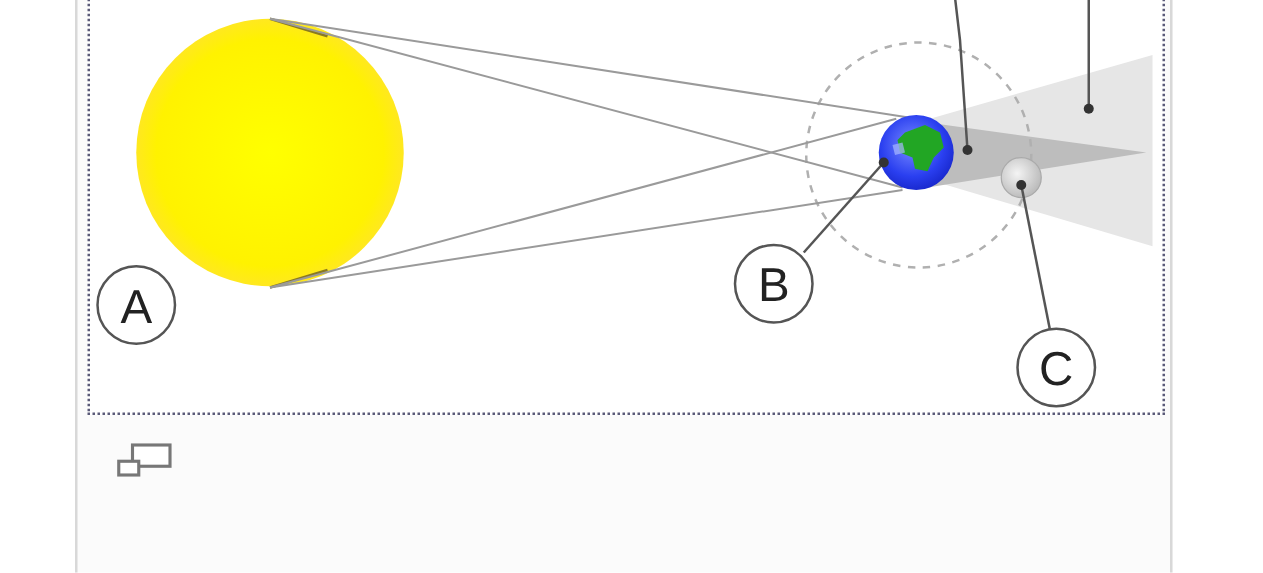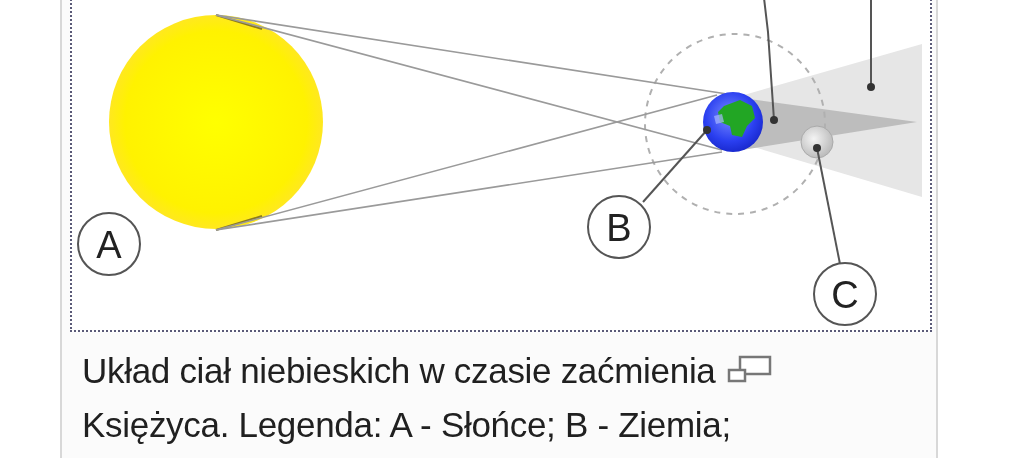--- a/index.html
+++ b/index.html
@@ -129,21 +129,20 @@
       <line x1="815" y1="146" x2="838" y2="262" stroke="#555" stroke-width="2"></line>
       <circle cx="815" cy="146" r="4" fill="#333"></circle>
       <circle cx="843" cy="292" r="31" fill="#ffffff" stroke="#555" stroke-width="2"></circle>
       <text x="843" y="306" text-anchor="middle" font-family="Liberation Sans, sans-serif" font-size="38" fill="#222">C</text>
     </g>
   </svg>
 </div>
 
 <div class="caption">
   <div>
-    <span>Układ ciał niebieskich w czasie zaćmienia</span><a class="magnify">
+    <a class="magnify">
       <svg width="48" height="30" viewBox="0 0 48 30" xmlns="http://www.w3.org/2000/svg">
         <rect x="14" y="2" width="30" height="17" fill="#ffffff" stroke="#777" stroke-width="2.5"></rect>
         <rect x="3" y="15" width="16" height="11" fill="#ffffff" stroke="#777" stroke-width="2.5"></rect>
       </svg>
     </a>
   </div>
-  <div>Księżyca. Legenda: A - Słońce; B - Ziemia;</div>
 </div>
 
 </body></html>

